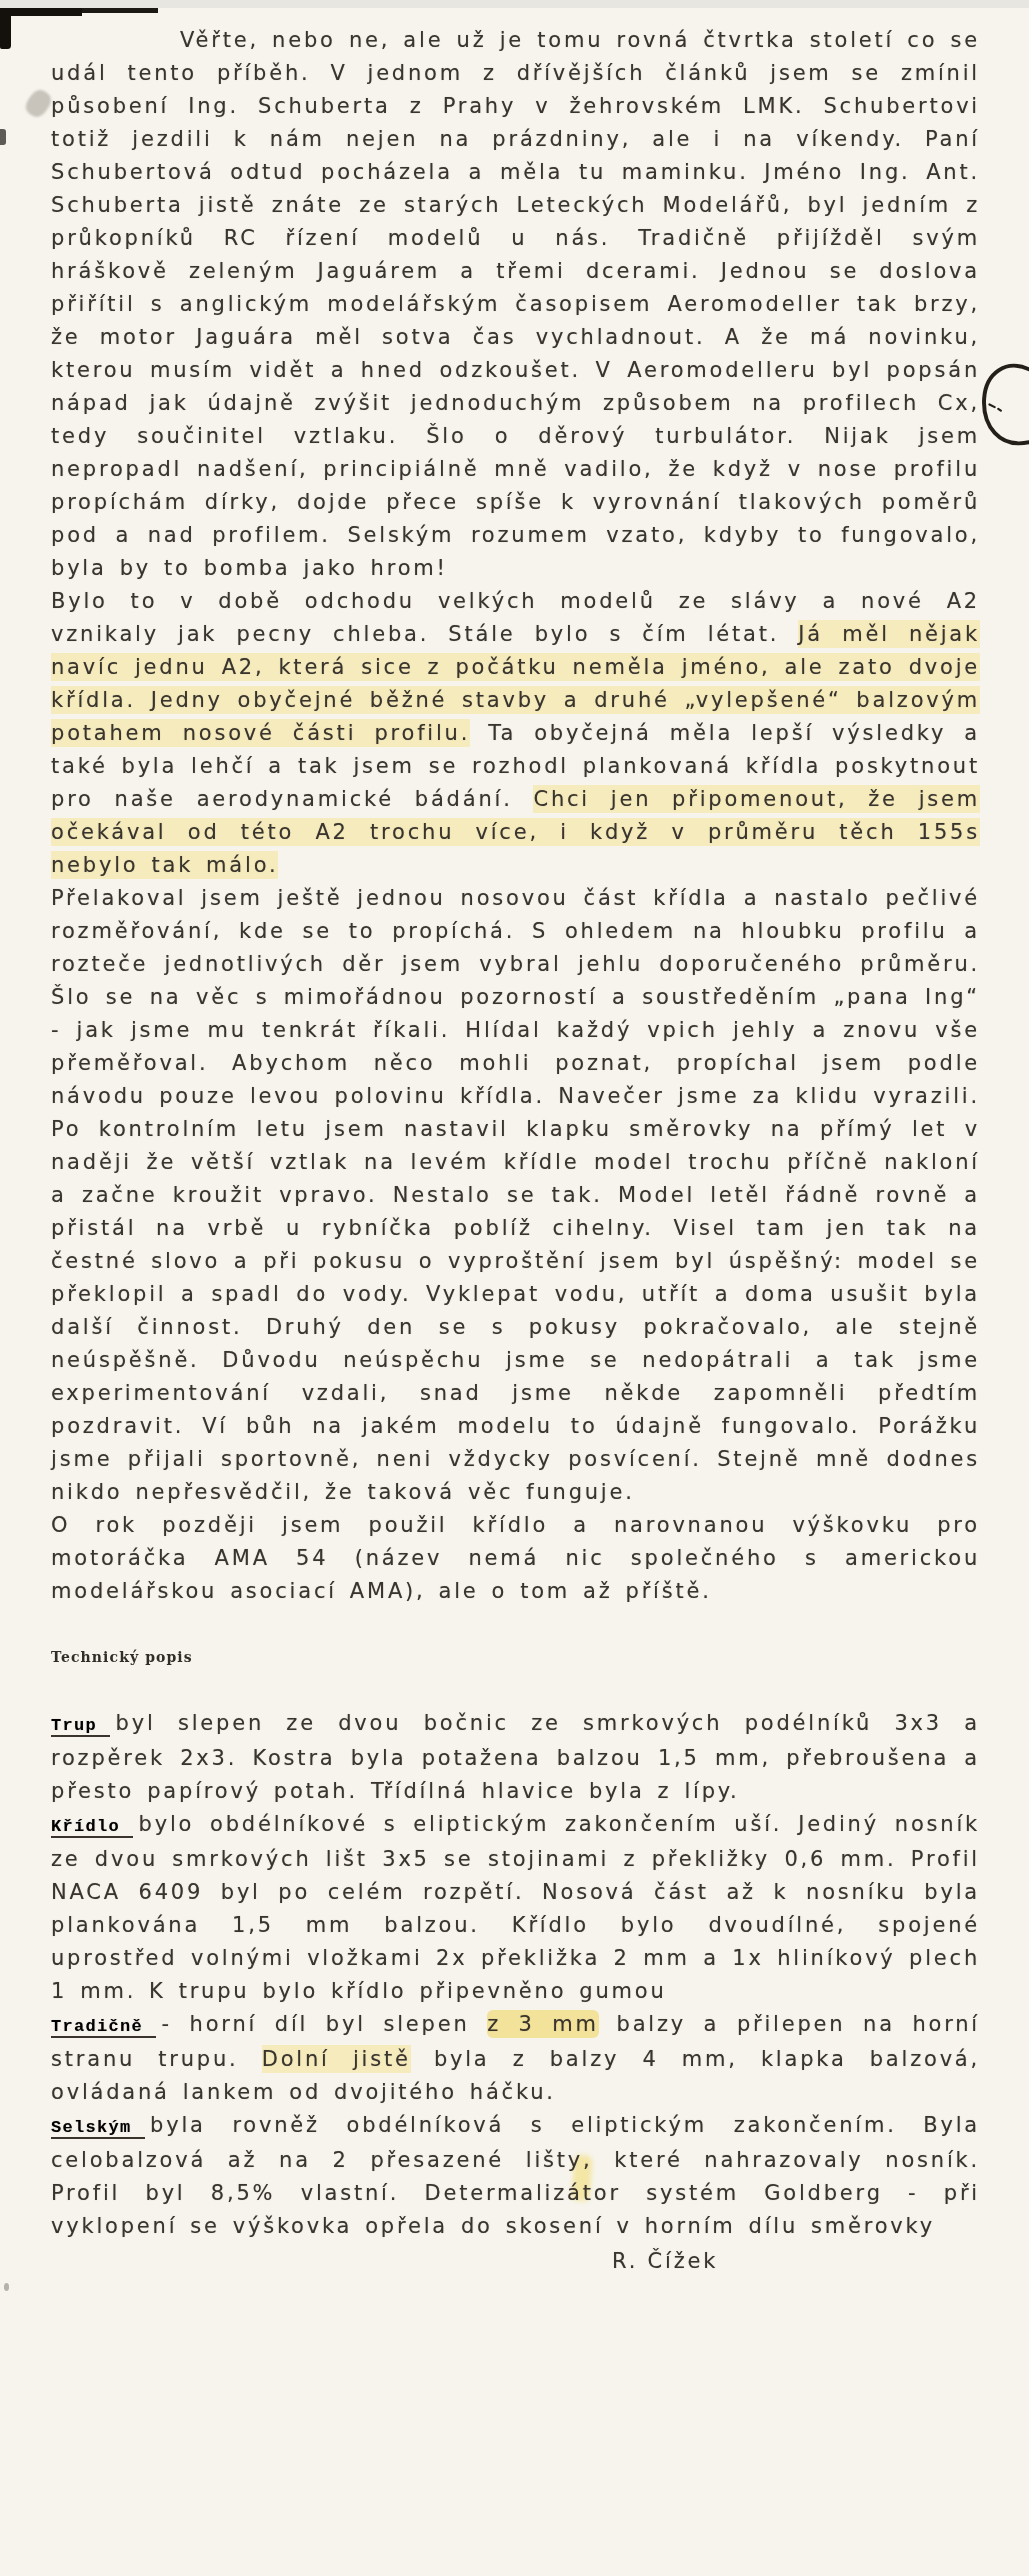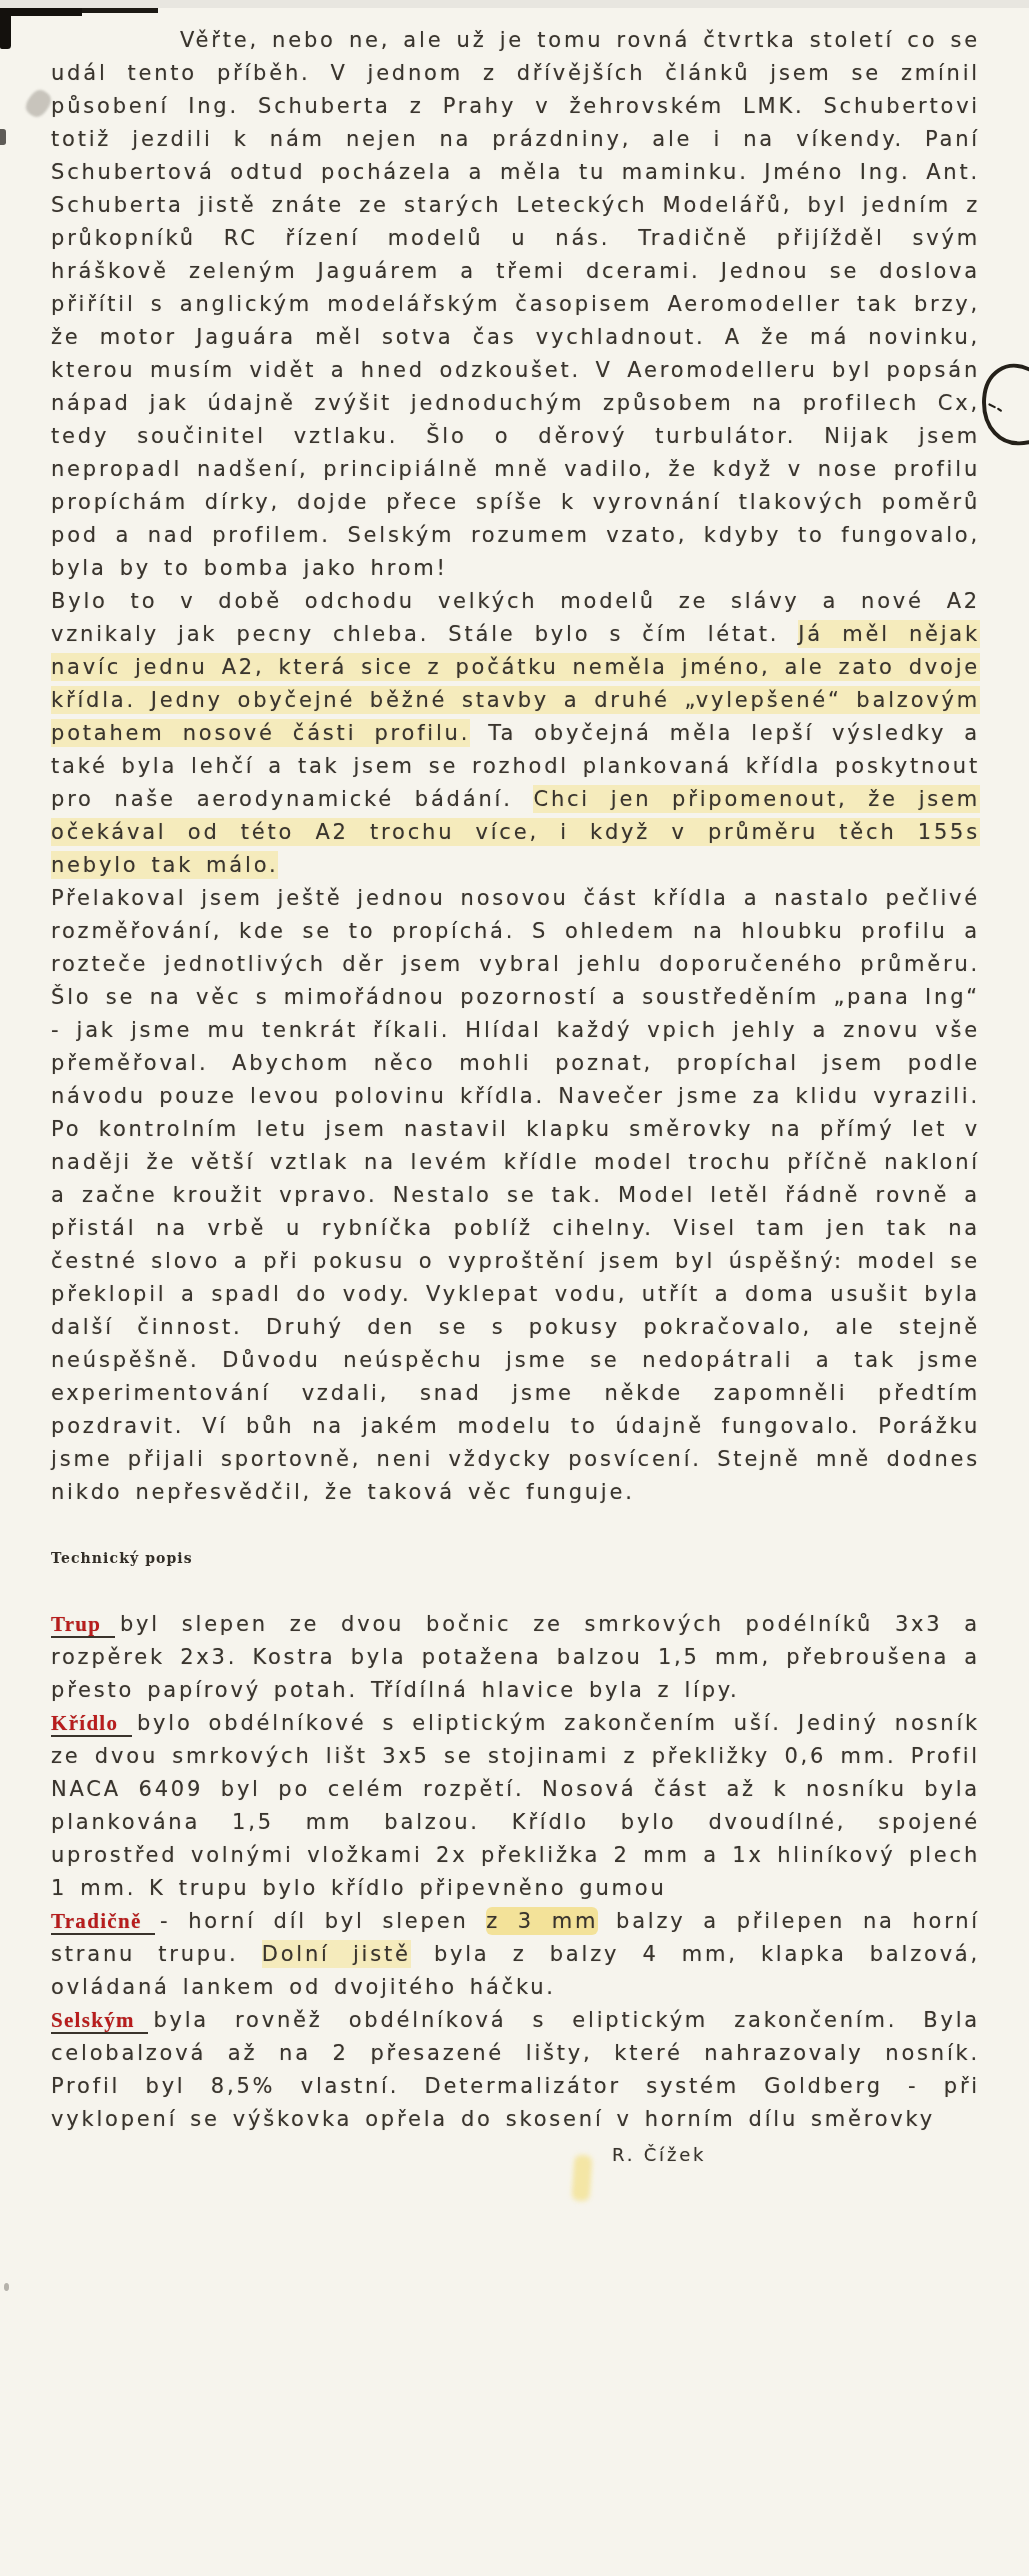--- a/index.html
+++ b/index.html
@@ -33,44 +33,44 @@
     margin:33px 0;
     font-family:"DejaVu Serif", serif;
     font-weight:700;
     font-size:14px;
     line-height:33px;
     letter-spacing:1.1px;
     color:#322d26;
   }
   .section{margin-top:33px;}
   .label{
-    font-family:Liberation Serif, serif;
+    font-family:Liberation Mono, monospace;
     font-weight:700;
-    font-size:21px;
+    font-size:17px;
     letter-spacing:1.3px;
-    color:#b91c1c;
+    color:#000000;
     border-bottom:2.2px solid #3a342c;
     padding-right:13.3px;
     margin-right:5.3px;
   }
   mark.hl{
     background:rgba(243,223,128,0.45);
     color:inherit;
     padding:1.8px 0;
   }
   mark.hl-strong{
     background:rgba(242,214,96,0.6);
     color:inherit;
     padding:1.8px 0;
     border-radius:6px;
   }
   .signature{
     margin-top:1.8px;
     padding-left:561px;
-    font-size:18px;
+    font-size:21px;
     line-height:33px;
     letter-spacing:2.8px;
     text-shadow:0 0 0.9px rgba(62,56,48,0.38);
   }
   
   .artifact{position:absolute;}
   .top-line{left:0;top:0;width:158px;height:5.3px;background:#1c1914;}
   .top-line2{left:0;top:0;width:82px;height:8px;background:#14110d;}
   .left-bar{left:0;top:0;width:10.6px;height:41px;background:#14110d;border-radius:0 0 3.5px 1.8px;}
   .smudge1{left:28px;top:82px;width:21px;height:26.6px;background:rgba(92,86,77,0.30);transform:rotate(35deg);filter:blur(1.3px);border-radius:40%;}
@@ -99,20 +99,21 @@
   </svg>
 
   <div class="textblock">
 
     <p class="body indent">Věřte, nebo ne, ale už je tomu rovná čtvrtka století co se udál tento příběh. V jednom z dřívějších článků jsem se zmínil působení Ing. Schuberta z Prahy v žehrovském LMK. Schubertovi totiž jezdili k nám nejen na prázdniny, ale i na víkendy. Paní Schubertová odtud pocházela a měla tu maminku. Jméno Ing. Ant. Schuberta jistě znáte ze starých Leteckých Modelářů, byl jedním z průkopníků RC řízení modelů u nás. Tradičně přijížděl svým hráškově zeleným Jaguárem a třemi dcerami. Jednou se doslova přiřítil s anglickým modelářským časopisem Aeromodeller tak brzy, že motor Jaguára měl sotva čas vychladnout. A že má novinku, kterou musím vidět a hned odzkoušet. V Aeromodelleru byl popsán nápad jak údajně zvýšit jednoduchým způsobem na profilech Cx, tedy součinitel vztlaku. Šlo o děrový turbulátor. Nijak jsem nepropadl nadšení, principiálně mně vadilo, že když v nose profilu propíchám dírky, dojde přece spíše k vyrovnání tlakových poměrů pod a nad profilem. Selským rozumem vzato, kdyby to fungovalo, byla by to bomba jako hrom!</p>
 
     <p class="body"><span>Bylo to v době odchodu velkých modelů ze slávy a nové A2 vznikaly jak pecny chleba. Stále bylo s čím létat. </span><mark class="hl">Já měl nějak navíc jednu A2,  která sice z počátku neměla jméno, ale zato dvoje křídla. Jedny obyčejné běžné stavby a druhé „vylepšené“ balzovým potahem nosové části profilu.</mark><span> Ta obyčejná měla lepší výsledky a také byla lehčí a tak jsem se rozhodl plankovaná křídla poskytnout pro naše aerodynamické bádání. </span><mark class="hl">Chci jen připomenout, že jsem očekával od této A2 trochu více, i když v průměru těch 155s nebylo tak málo.</mark></p>
 
     <p class="body">Přelakoval jsem ještě jednou nosovou část křídla a nastalo pečlivé rozměřování, kde se to propíchá. S ohledem na hloubku profilu a rozteče jednotlivých děr jsem vybral jehlu doporučeného průměru. Šlo se na věc s mimořádnou pozorností a soustředěním „pana Ing“ - jak jsme mu tenkrát říkali. Hlídal každý vpich jehly a znovu vše přeměřoval. Abychom něco mohli poznat, propíchal jsem podle návodu pouze levou polovinu křídla. Navečer jsme za klidu vyrazili. Po kontrolním letu jsem nastavil klapku směrovky na přímý let v naději že větší vztlak na levém křídle model trochu příčně nakloní a začne kroužit vpravo. Nestalo se tak. Model letěl řádně rovně a přistál na vrbě u rybníčka poblíž cihelny. Visel tam jen tak na čestné slovo a při pokusu o vyproštění jsem byl úspěšný: model se překlopil a spadl do vody. Vyklepat vodu, utřít a doma usušit byla další činnost. Druhý den se s pokusy pokračovalo, ale stejně neúspěšně. Důvodu neúspěchu jsme se nedopátrali a tak jsme experimentování vzdali, snad jsme někde zapomněli předtím pozdravit. Ví bůh na jakém modelu to údajně fungovalo. Porážku jsme přijali sportovně, neni vždycky posvícení. Stejně mně dodnes nikdo nepřesvědčil, že taková věc funguje.</p>
 
+    <p class="body">O rok později jsem použil křídlo a narovnanou výškovku pro motoráčka AMA 54 (název nemá nic společného s americkou modelářskou asociací AMA), ale o tom až příště.</p>
 
     <h2 class="heading">Technický popis</h2>
 
     <p class="body section"><span class="label">Trup</span><span>byl slepen ze dvou bočnic ze smrkových podélníků 3x3 a rozpěrek 2x3. Kostra byla potažena balzou 1,5 mm, přebroušena a přesto papírový potah. Třídílná hlavice byla z lípy.</span></p>
 
     <p class="body section"><span class="label">Křídlo</span><span>bylo obdélníkové s eliptickým zakončením uší. Jediný nosník ze dvou smrkových lišt 3x5 se stojinami z překližky 0,6 mm. Profil NACA 6409 byl po celém rozpětí. Nosová část až k nosníku byla plankována 1,5 mm balzou. Křídlo bylo dvoudílné, spojené uprostřed volnými vložkami 2x překližka 2 mm a 1x hliníkový plech 1 mm. K trupu bylo křídlo  připevněno gumou</span></p>
 
     <p class="body section"><span class="label">Tradičně</span><span>- horní díl byl slepen </span><mark class="hl-strong">z 3 mm</mark><span> balzy a přilepen na horní stranu trupu. </span><mark class="hl">Dolní jistě</mark><span> byla z balzy 4 mm, klapka balzová, ovládaná lankem od dvojitého háčku.</span></p>
 
     <p class="body section"><span class="label">Selským</span><span>byla rovněž obdélníková s eliptickým zakončením. Byla celobalzová až na 2 přesazené lišty, které nahrazovaly nosník. Profil byl 8,5% vlastní. Determalizátor systém Goldberg - při vyklopení se výškovka opřela do skosení v horním dílu směrovky</span></p>

